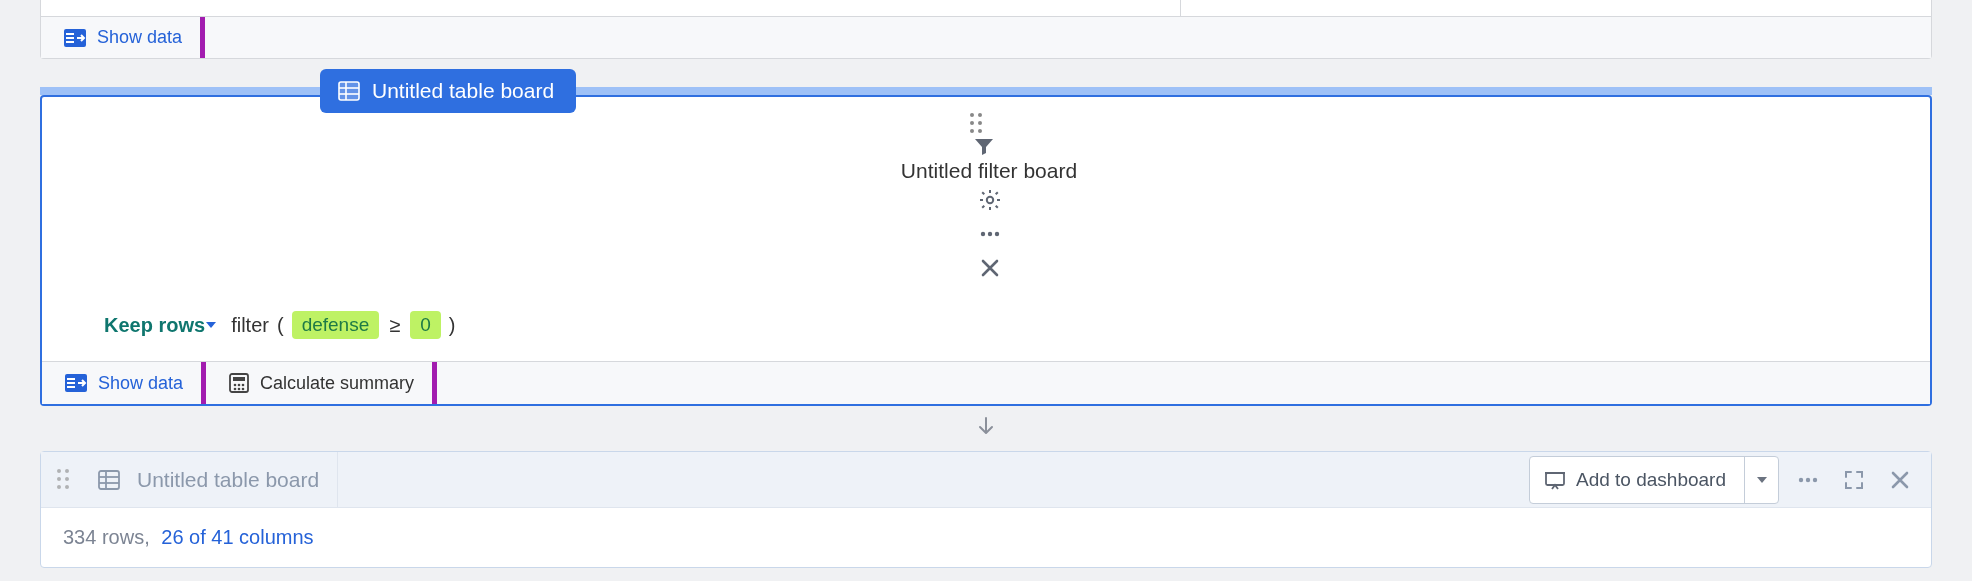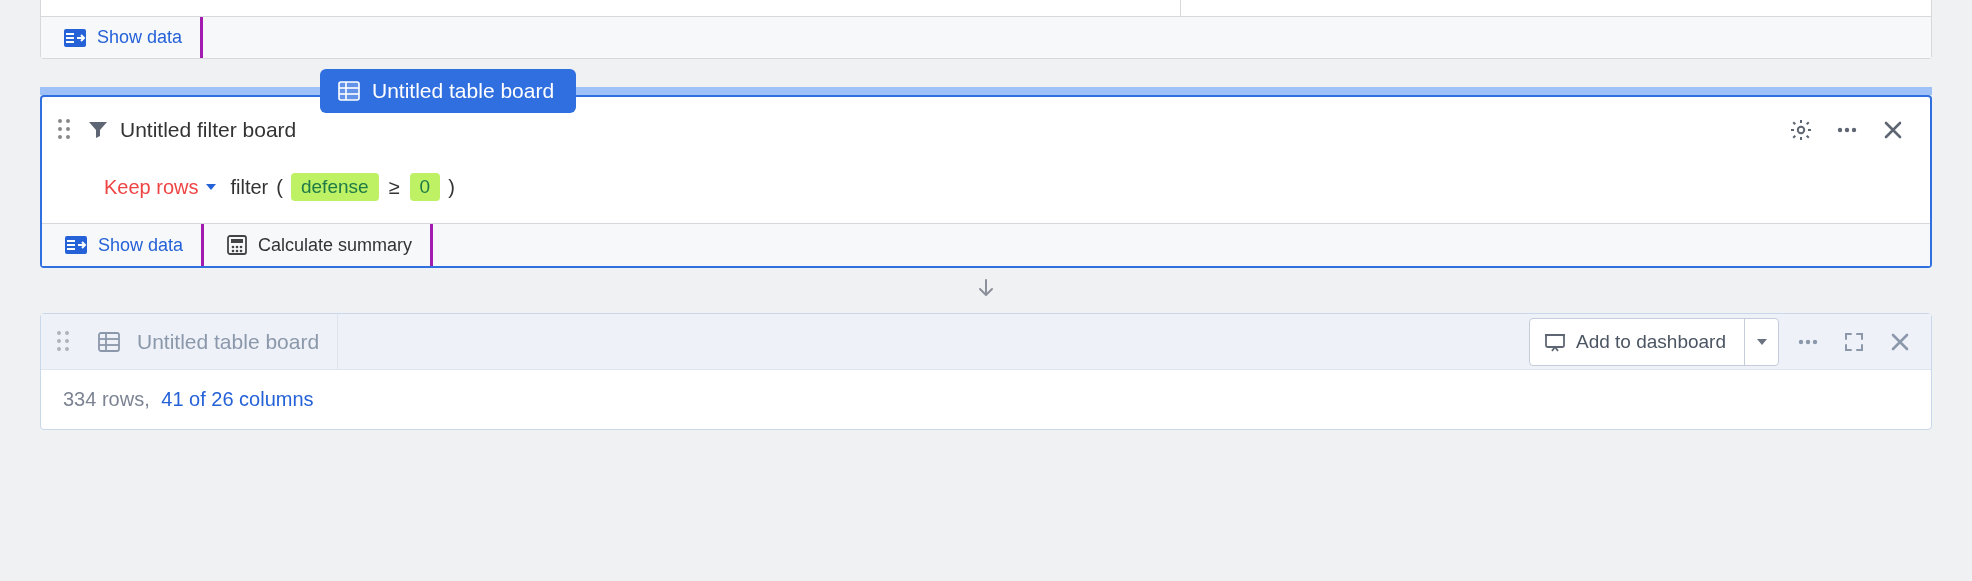--- a/index.html
+++ b/index.html
@@ -32,21 +32,21 @@
   .action-row {
     display: flex;
     border-top: 1px solid #d6d8dc;
     background: #f7f8fa;
   }
   .action-cell {
     display: flex;
     align-items: center;
     gap: 10px;
     padding: 10px 18px 10px 22px;
-    border-right: 3px solid #a21caf;
+    border-right: 5px solid #a21caf;
     cursor: pointer;
     white-space: nowrap;
   }
   .action-cell:last-child { border-right: none; }
   .action-cell.blue { color: #2562d8; font-weight: 500; }
   .action-cell svg { flex-shrink: 0; }
 
   
   .blue-sep-wrap { position: relative; height: 8px; margin-bottom: 0; }
   .blue-sep {
@@ -73,20 +73,21 @@
   .filter-card {
     background: #fff;
     border: 2px solid #2f6fe0;
     border-radius: 4px;
     margin-top: 0;
   }
   .filter-header {
     display: flex;
     align-items: center;
     padding: 16px 20px 8px 16px;
+    flex-direction: column;
   }
   .drag-dots {
     width: 14px; height: 22px;
     display: grid;
     grid-template-columns: 4px 4px;
     grid-template-rows: 4px 4px 4px;
     gap: 4px;
     margin-right: 14px;
     cursor: grab;
   }
@@ -106,23 +107,23 @@
   }
 
   .filter-expr {
     display: flex;
     align-items: center;
     gap: 8px;
     padding: 18px 22px 22px 62px;
     font-size: 20px;
   }
   .keep-rows {
-    color: #ef4444;
-    font-weight: 400;
-    display: flex; align-items: center; gap: 6px;
+    color: #0f766e;
+    font-weight: 700;
+    display: flex; align-items: center; 
     cursor: pointer;
   }
   .where-txt { color: #333; margin-left: 6px; }
   .paren { color: #333; }
   .token {
     background: #bef264;
     border-radius: 4px;
     padding: 3px 10px;
     font-size: 19px;
   }
@@ -366,15 +367,15 @@
     </div>
     <div class="hdr-icon">
       <svg width="22" height="22" viewBox="0 0 22 22">
         <path d="M4 4 L18 18 M18 4 L4 18" stroke="#8b98ab" stroke-width="2.6" stroke-linecap="round"></path>
       </svg>
     </div>
   </div>
 
   <div class="result-meta">
     <span>334 rows,</span>
-    <span class="cols">41 of 26 columns</span>
+    <span class="cols">26 of 41 columns</span>
   </div>
 </div>
 
 </body></html>

